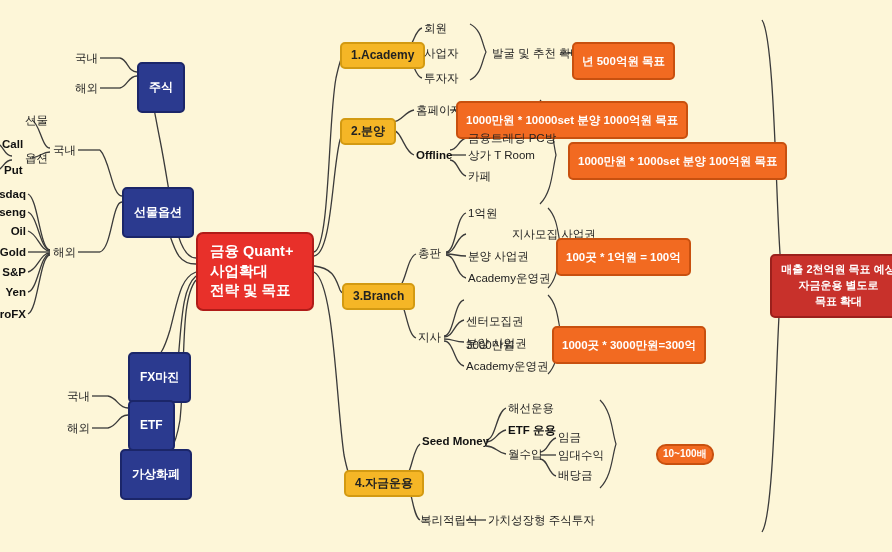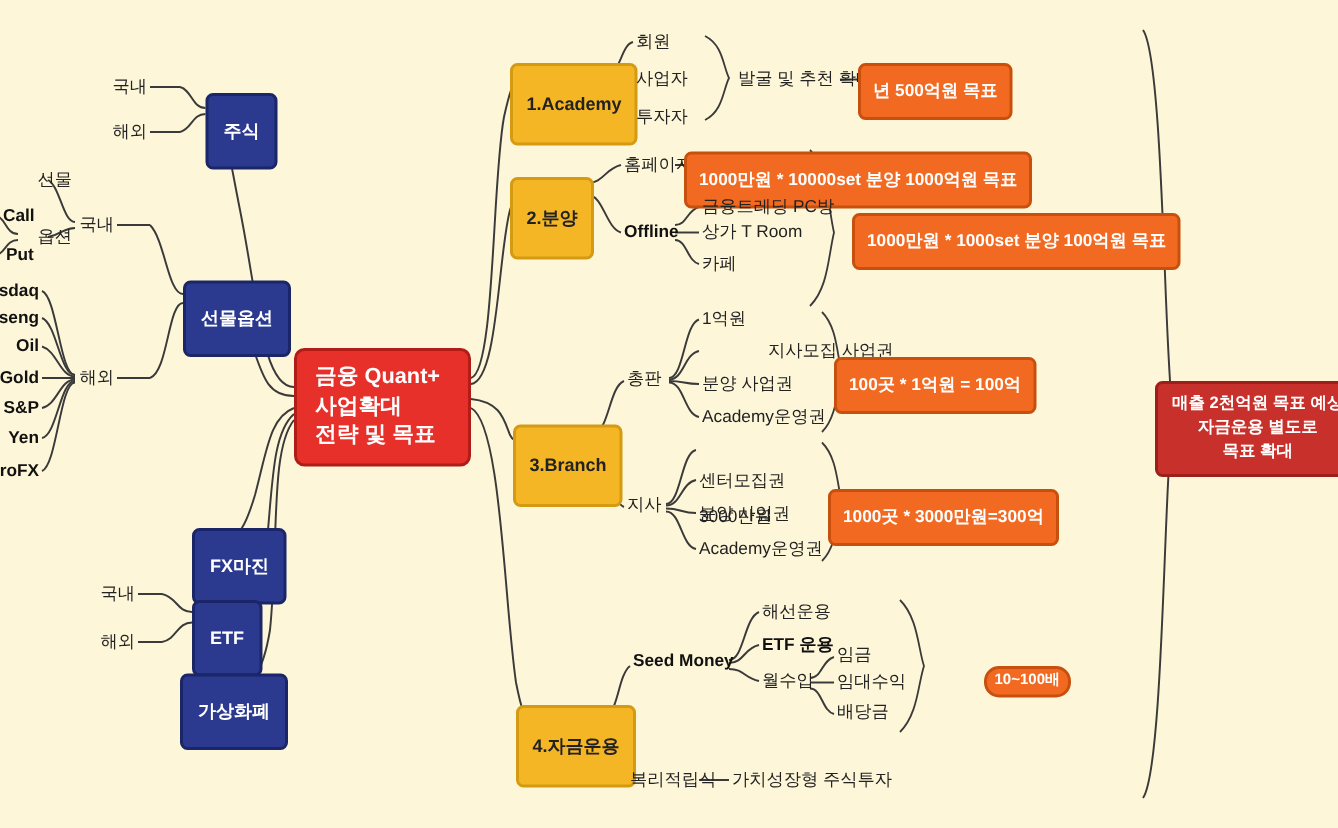--- a/index.html
+++ b/index.html
@@ -66,21 +66,21 @@
   }
   
   .yellow {
     background: #f5b626;
     color: #222222;
     border: 2px solid #d39a12;
     border-radius: 5px;
     font-size: 12px;
     font-weight: bold;
     text-align: center;
-    padding: 18px 9px;
+    padding: 4px 9px;
   }
   
   .orange {
     background: #f26a21;
     color: #ffffff;
     border: 2px solid #c8500f;
     border-radius: 5px;
     font-size: 11.5px;
     font-weight: bold;
     text-align: center;

